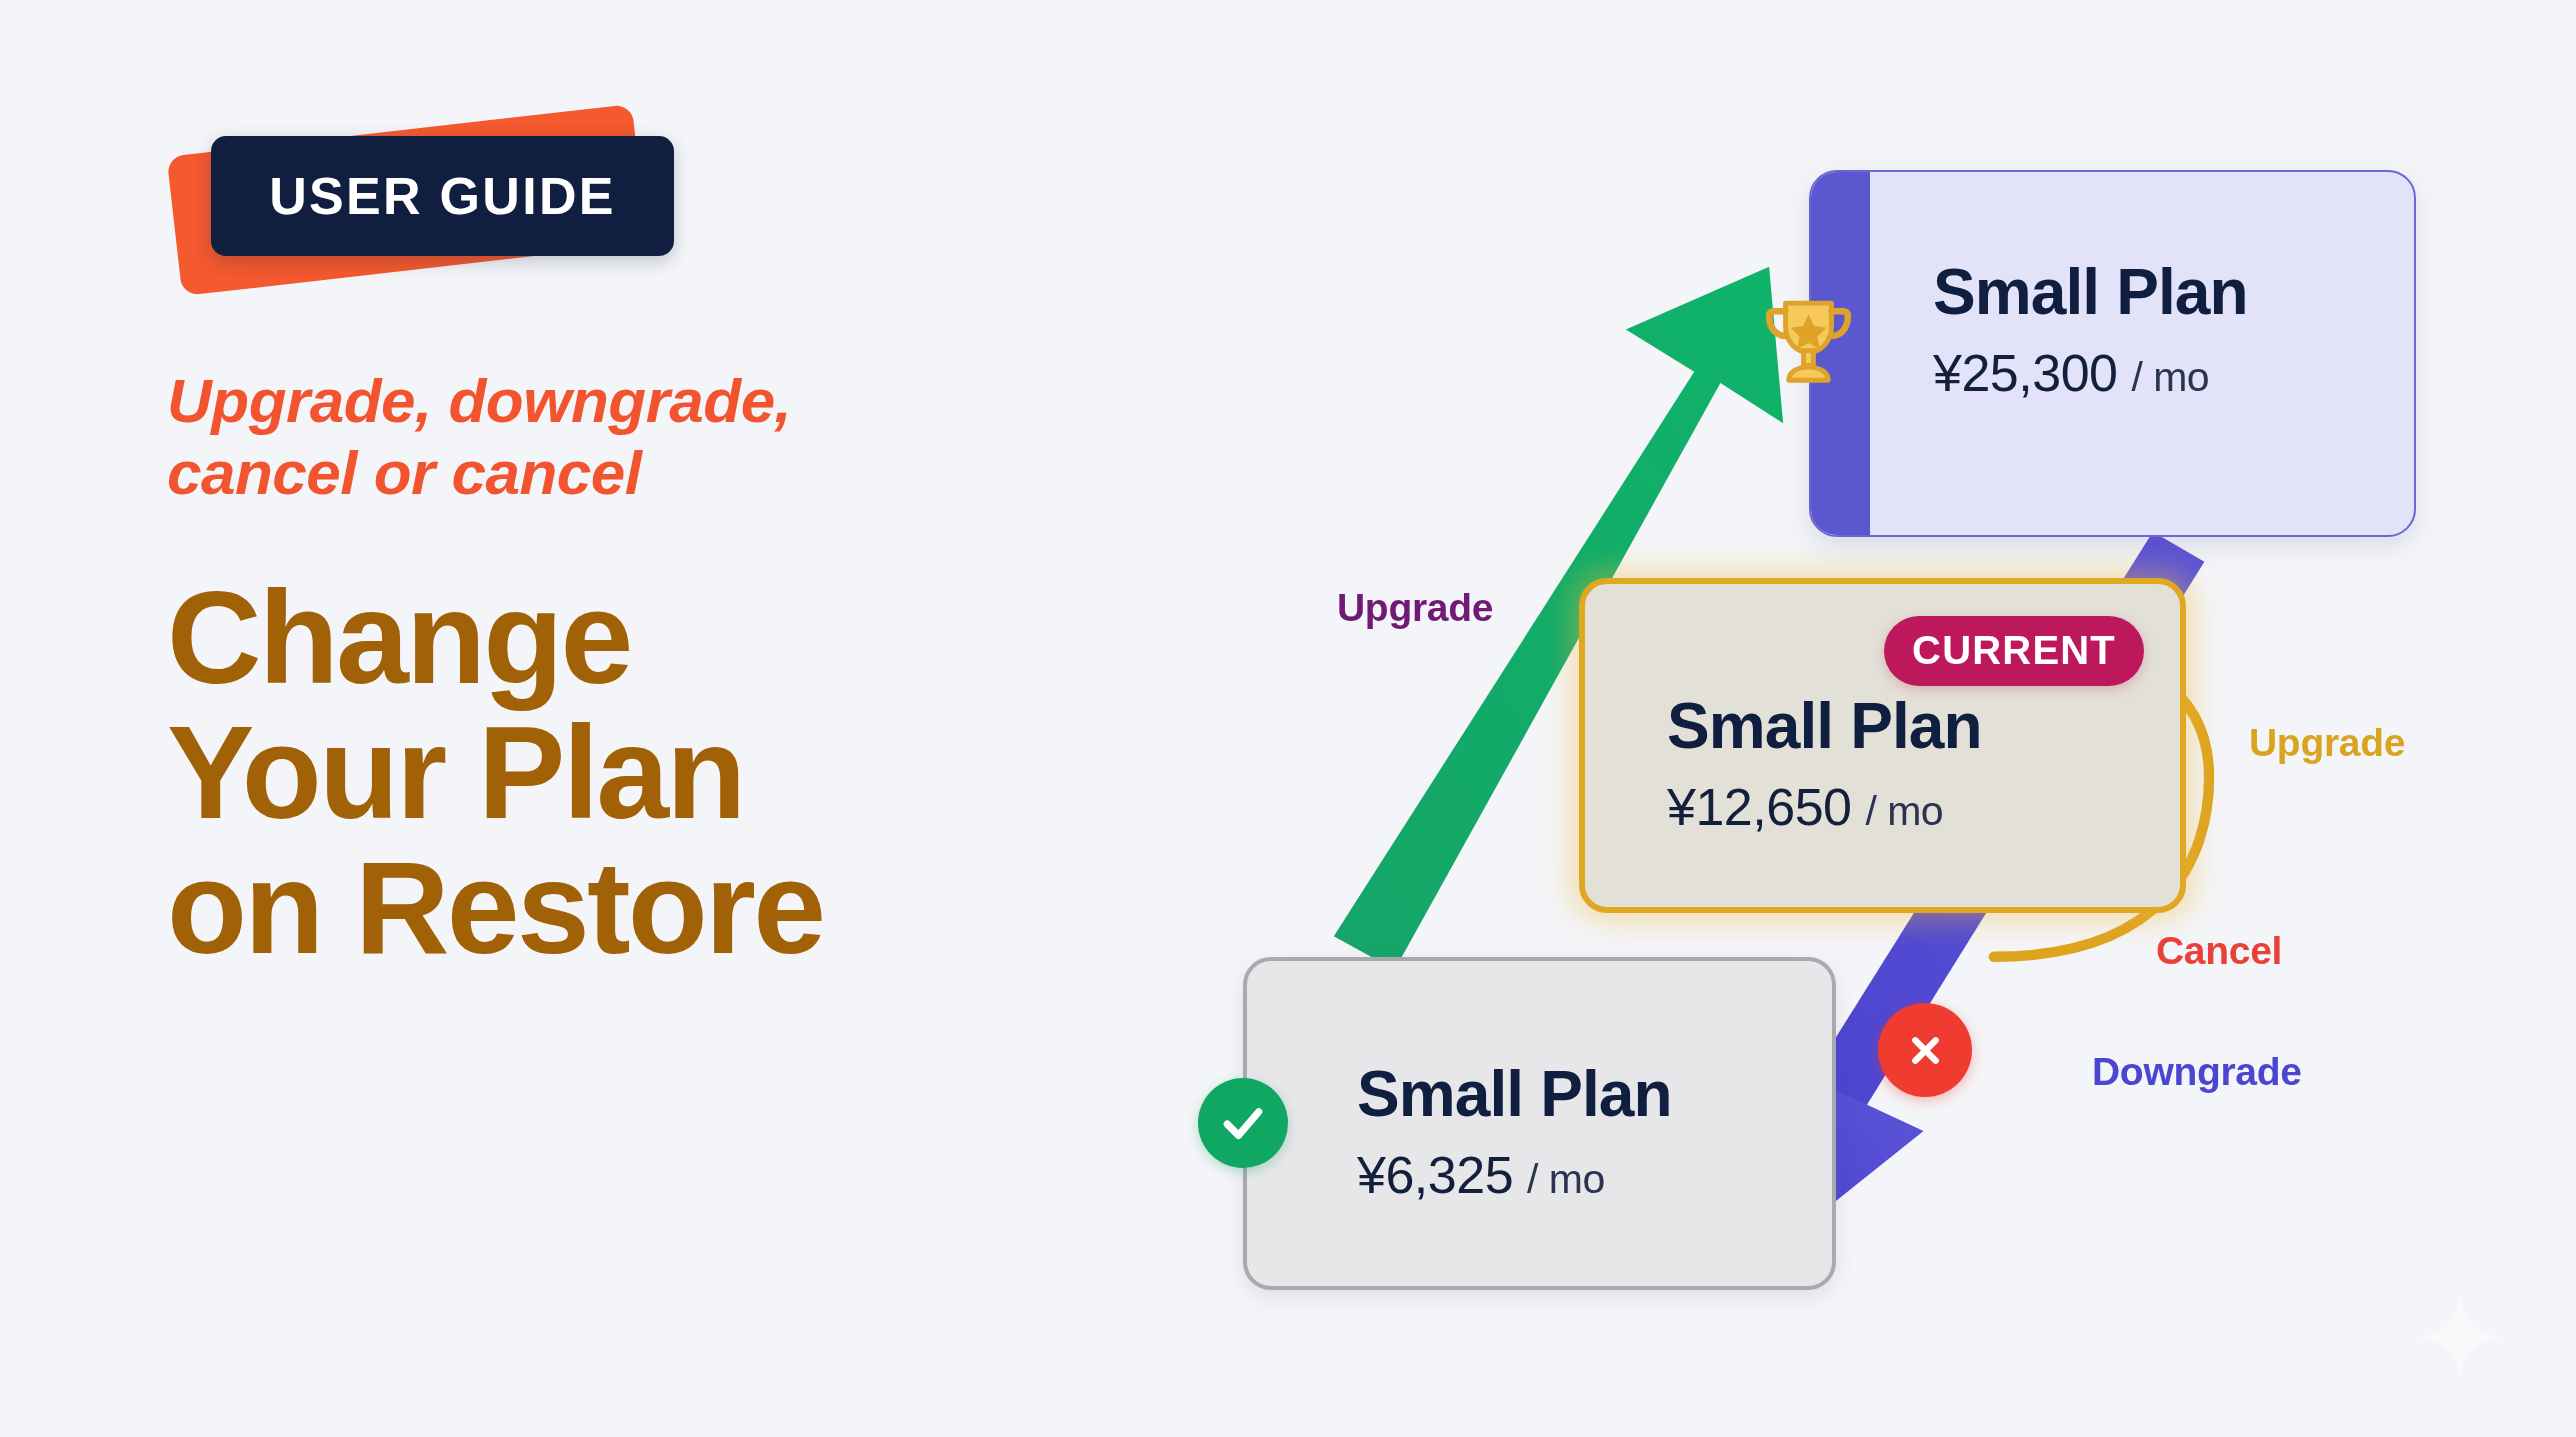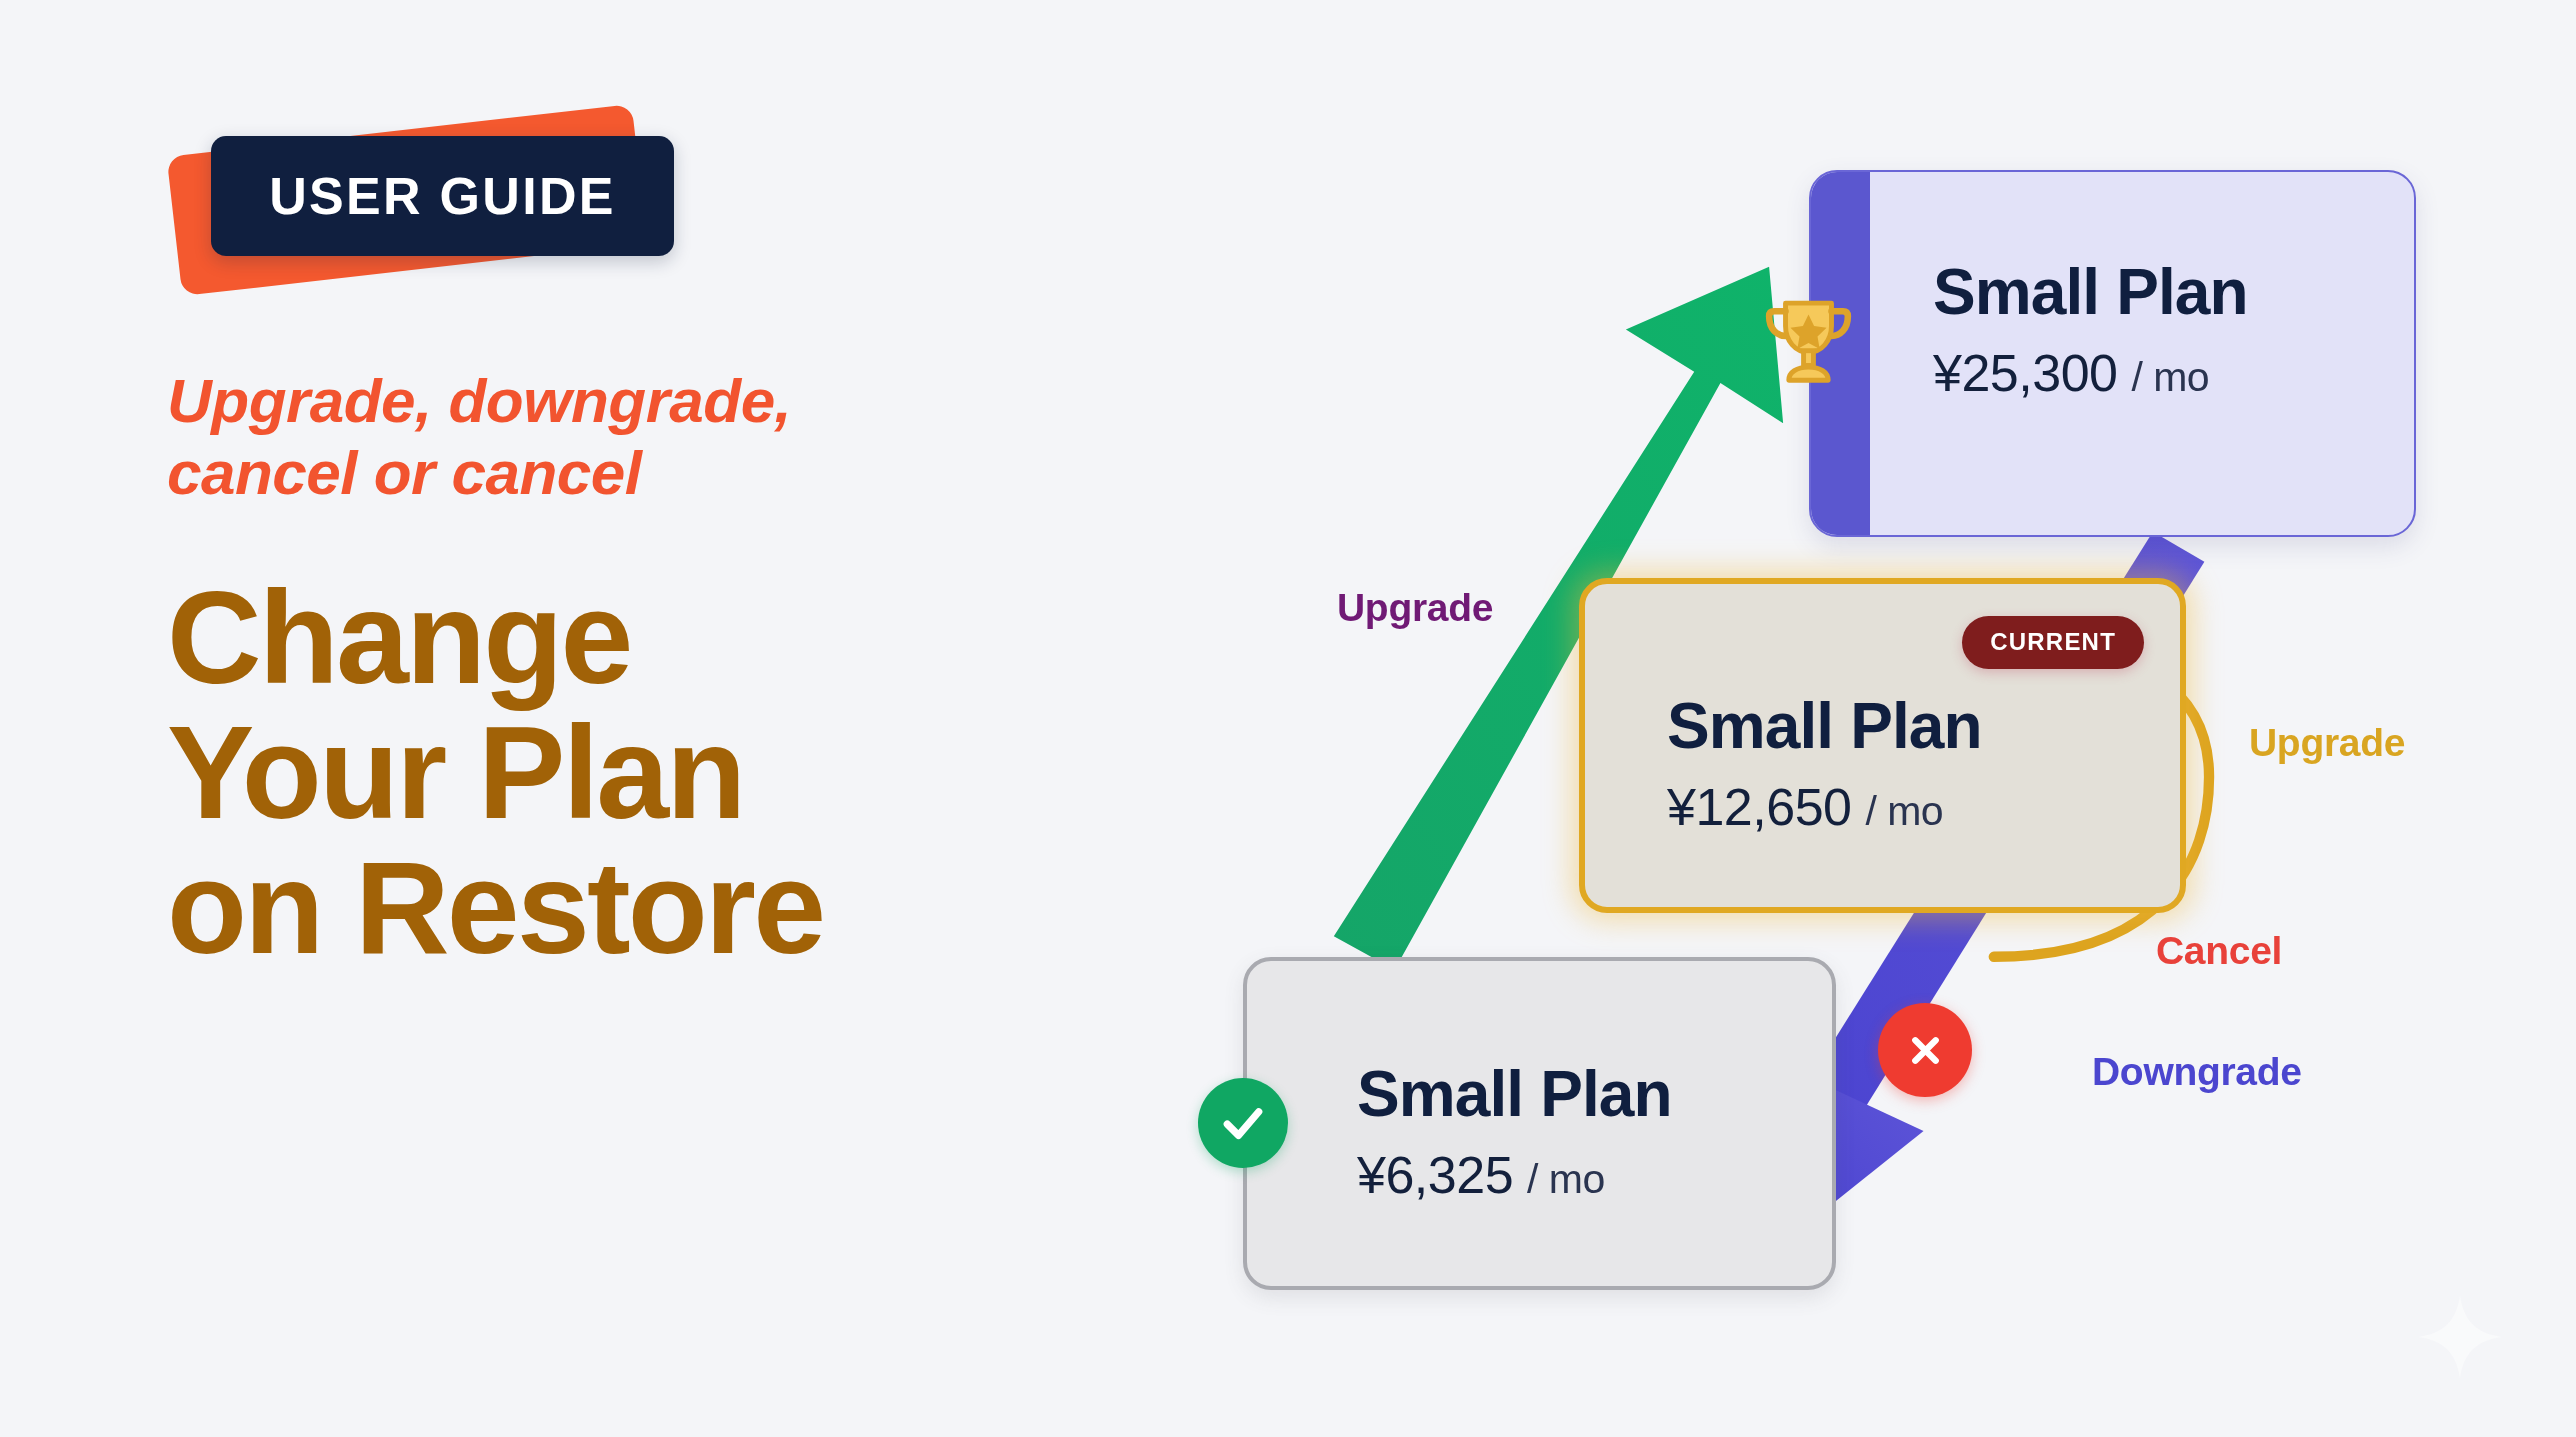--- a/index.html
+++ b/index.html
@@ -114,23 +114,23 @@
     font-weight:normal;
     margin-top:19px;
     white-space:nowrap;
     letter-spacing:-0.5px;
   }
   .plan-price .per { font-size:41px; color:#2a3450; }
 
   
   .current-badge {
     position:absolute; right:36px; top:32px;
-    background:#7f1d1d;
+    background:#be185d;
     color:#ffffff;
-    font-size:24px;
+    font-size:40px;
     font-weight:bold;
     letter-spacing:1.2px;
     padding:12px 28px 13px 28px;
     border-radius:37px;
     box-shadow:0 3.7px 11.2px rgba(190,70,95,0.30);
   }
 
   .trophy {
     position:absolute; left:586px; top:290px;
     width:105px; height:105px;

